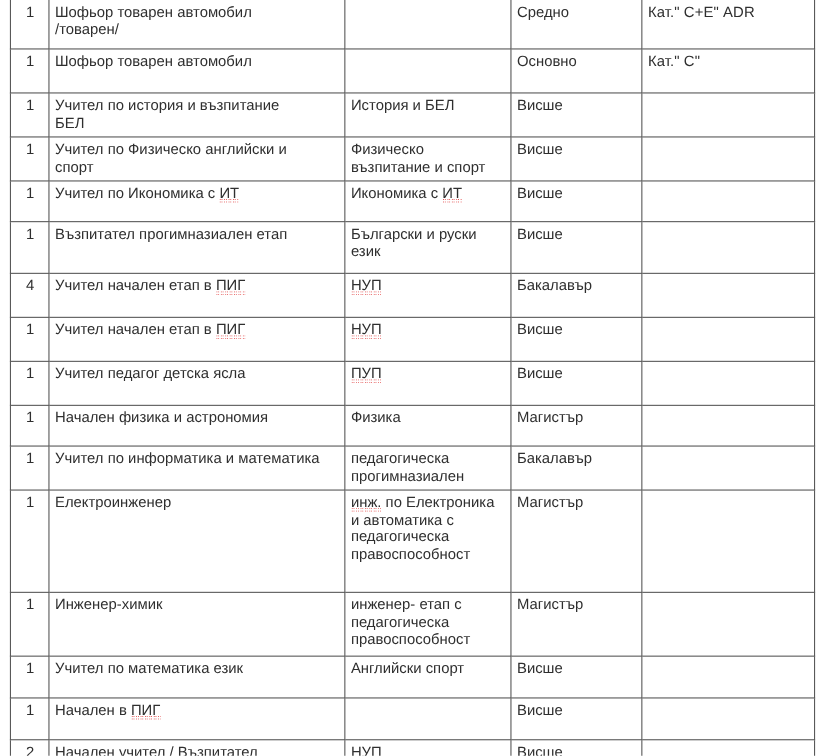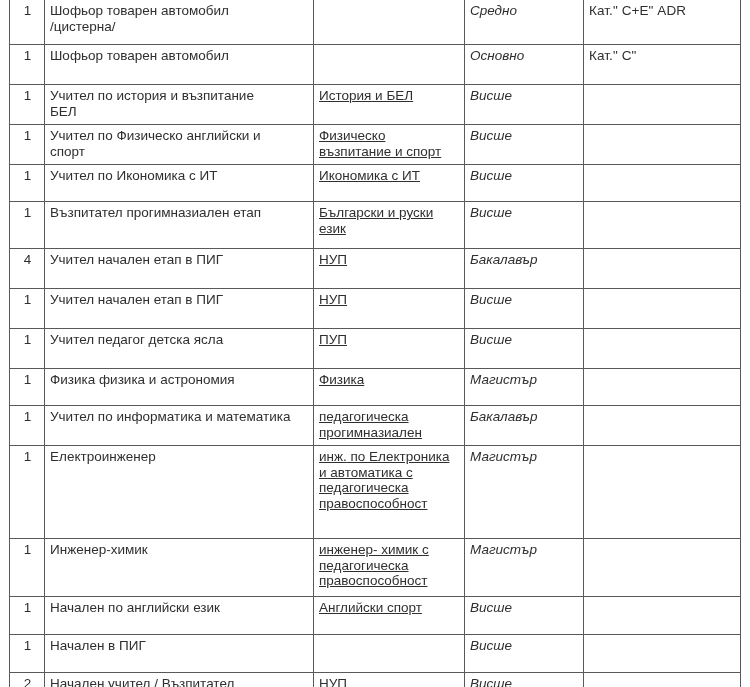--- a/index.html
+++ b/index.html
@@ -60,26 +60,24 @@
     padding-right: 0;
   }
 
   td.cell-position {
     vertical-align: middle;
     margin-left: 46px;
   }
 
   td.cell-subject {
     vertical-align: middle;
-    text-decoration: underline;
   }
 
   td.cell-degree {
     vertical-align: top;
-    font-style: italic;
   }
 
   td.cell-note {
     vertical-align: top;
     font-size: 9px;
     line-height: 1.2;
     letter-spacing: 0.1px;
     color: #333333;
     padding-top: 3px;
   }
@@ -109,21 +107,21 @@
     <colgroup>
       <col class="c-count">
       <col class="c-position">
       <col class="c-subject">
       <col class="c-degree">
       <col class="c-note">
     </colgroup>
     <tbody>
         <tr style="height: 45px;">
           <td class="cell-count"><span>1</span></td>
-          <td class="cell-position"><span>Шофьор товарен автомобил</span><br><span>/цистерна/</span></td>
+          <td class="cell-position"><span>Шофьор товарен автомобил</span><br><span>/товарен/</span></td>
           <td class="cell-subject"></td>
           <td class="cell-degree"><span>Средно</span></td>
           <td class="cell-note"><span>Кат." С+Е" </span><span class="sq">ADR</span></td>
         </tr>
         <tr style="height: 40px;">
           <td class="cell-count"><span>1</span></td>
           <td class="cell-position"><span>Шофьор товарен автомобил</span></td>
           <td class="cell-subject"></td>
           <td class="cell-degree"><span>Основно</span></td>
           <td class="cell-note"><span>Кат." С"</span></td>
@@ -172,21 +170,21 @@
         </tr>
         <tr style="height: 40px;">
           <td class="cell-count"><span>1</span></td>
           <td class="cell-position"><span>Учител педагог детска ясла</span></td>
           <td class="cell-subject"><span class="sq">ПУП</span></td>
           <td class="cell-degree"><span>Висше</span></td>
           <td class="cell-note"></td>
         </tr>
         <tr style="height: 37px;">
           <td class="cell-count"><span>1</span></td>
-          <td class="cell-position"><span>Физика физика и астрономия</span></td>
+          <td class="cell-position"><span>Начален физика и астрономия</span></td>
           <td class="cell-subject"><span>Физика</span></td>
           <td class="cell-degree"><span>Магистър</span></td>
           <td class="cell-note"></td>
         </tr>
         <tr style="height: 40px;">
           <td class="cell-count"><span>1</span></td>
           <td class="cell-position"><span>Учител по информатика и математика</span></td>
           <td class="cell-subject"><span>педагогическа</span><br><span>прогимназиален</span></td>
           <td class="cell-degree"><span>Бакалавър</span></td>
           <td class="cell-note"></td>
@@ -194,27 +192,27 @@
         <tr style="height: 93px;">
           <td class="cell-count"><span>1</span></td>
           <td class="cell-position"><span>Електроинженер</span></td>
           <td class="cell-subject"><span class="sq">инж.</span><span> по Електроника и автоматика с педагогическа правоспособност</span></td>
           <td class="cell-degree"><span>Магистър</span></td>
           <td class="cell-note"></td>
         </tr>
         <tr style="height: 58px;">
           <td class="cell-count"><span>1</span></td>
           <td class="cell-position"><span>Инженер-химик</span></td>
-          <td class="cell-subject"><span>инженер- химик с педагогическа правоспособност</span></td>
+          <td class="cell-subject"><span>инженер- етап с педагогическа правоспособност</span></td>
           <td class="cell-degree"><span>Магистър</span></td>
           <td class="cell-note"></td>
         </tr>
         <tr style="height: 38px;">
           <td class="cell-count"><span>1</span></td>
-          <td class="cell-position"><span>Начален по английски език</span></td>
+          <td class="cell-position"><span>Учител по математика език</span></td>
           <td class="cell-subject"><span>Английски спорт</span></td>
           <td class="cell-degree"><span>Висше</span></td>
           <td class="cell-note"></td>
         </tr>
         <tr style="height: 38px;">
           <td class="cell-count"><span>1</span></td>
           <td class="cell-position"><span>Начален в </span><span class="sq">ПИГ</span></td>
           <td class="cell-subject"></td>
           <td class="cell-degree"><span>Висше</span></td>
           <td class="cell-note"></td>

